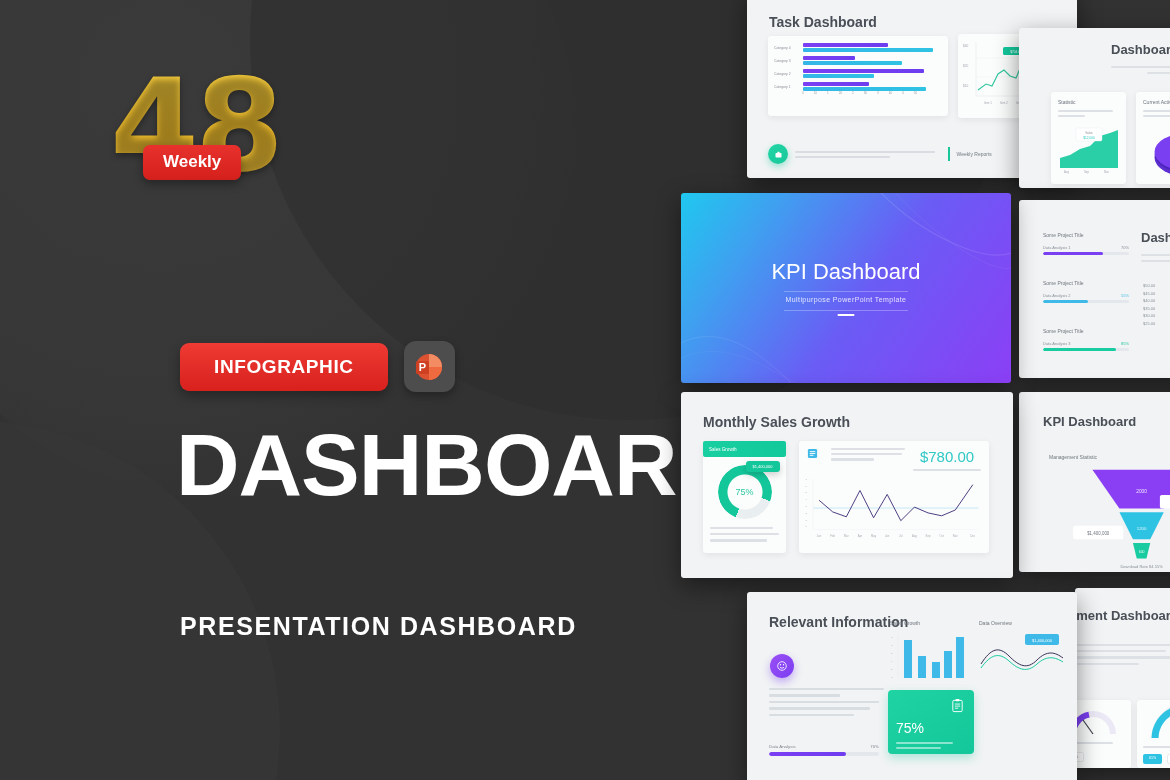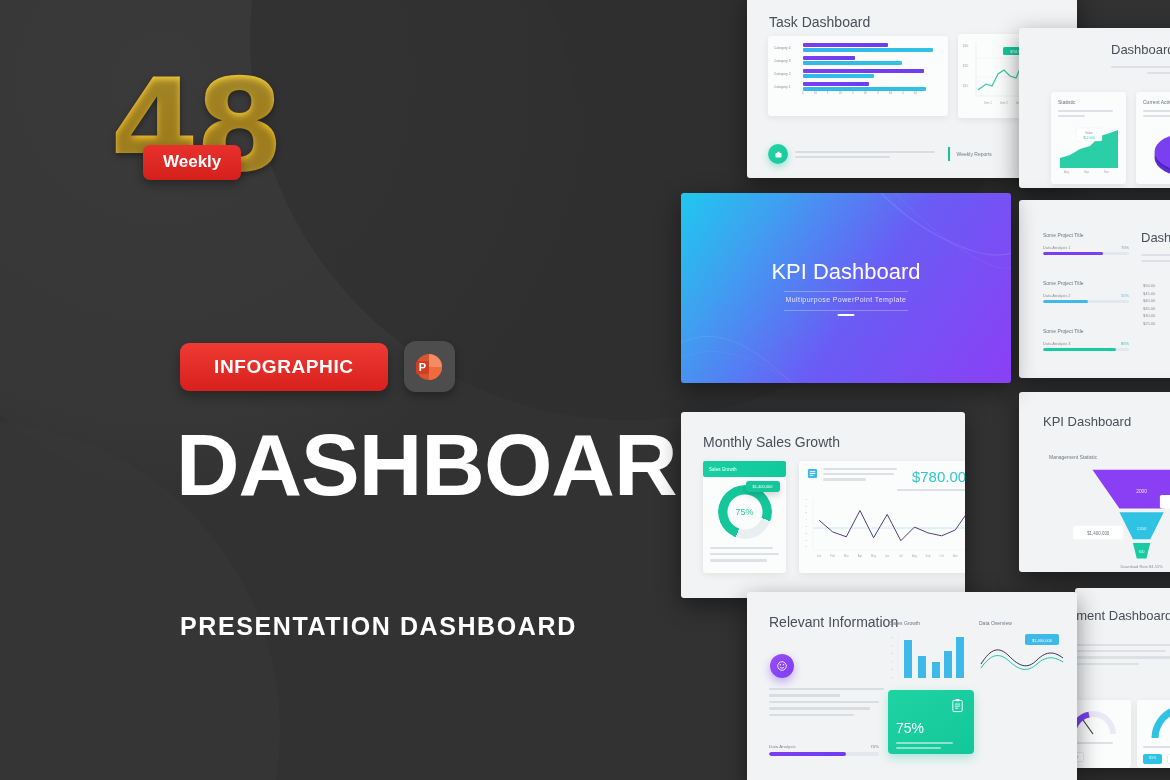--- a/index.html
+++ b/index.html
@@ -82,21 +82,21 @@
 
   
   .slide {
     position: absolute;
     background: #f1f3f4;
     border-radius: 3px;
     box-shadow: 0 8px 24px rgba(0,0,0,.45);
     overflow: hidden;
   }
   .slide-inner { position: absolute; inset: 0; padding: 10px 12px; }
-  .s-title { color: #4a4f57; font-weight: 400; }
+  .s-title { color: #4a4f57; font-weight: 700; }
   .card { background: #fbfcfc; border-radius: 3px; box-shadow: 0 2px 7px rgba(0,0,0,.07); }
 
   
   #slideTask { left: 747px; top: -12px; width: 330px; height: 190px; }
   #slideTask .s-title { position:absolute; left: 22px; top: 26px; font-size: 14px; }
   .task-chart { position: absolute; left: 21px; top: 48px; width: 180px; height: 80px; }
   .task-right { position: absolute; left: 211px; top: 46px; width: 92px; height: 84px; }
   .cat-label { font-size: 3.4px; color: #8b9099; width: 26px; }
   .bar { height: 4px; border-radius: 1px; }
   .bar-p { background: linear-gradient(90deg,#7b3ff2,#6d3df0); }
@@ -121,21 +121,21 @@
     left: 681px; top: 193px; width: 330px; height: 190px;
     background: linear-gradient(125deg, #1fc8ef 0%, #3fa0f0 22%, #6a5cf5 55%, #8b3ff5 100%);
   }
   .cover-title { position: absolute; left: 0; right: 0; top: 66px; text-align: center; color: #fff; font-size: 22px; font-weight: 400; }
   .cover-sub { position: absolute; left: 0; right: 0; top: 103px; text-align: center; color: rgba(255,255,255,.82); font-size: 7px; letter-spacing: .4px; }
   .cover-rule { position: absolute; left: 50%; transform: translateX(-50%); top: 98px; width: 124px; height: 1px; background: rgba(255,255,255,.28);}
   .cover-rule2 { position: absolute; left: 50%; transform: translateX(-50%); top: 117px; width: 124px; height: 1px; background: rgba(255,255,255,.28);}
   .cover-dash { position: absolute; left: 50%; transform: translateX(-50%); top: 121px; width: 17px; height: 2px; background: #fff; border-radius: 2px;}
 
   
-  #slideSales { left: 681px; top: 412px; width: 284px; height: 186px; }
+  #slideSales { left: 681px; top: 392px; width: 332px; height: 186px; }
   #slideSales .s-title { position: absolute; left: 22px; top: 22px; font-size: 14px; }
   .sales-left { position: absolute; left: 22px; top: 49px; width: 83px; height: 112px; }
   .sales-head { height: 16px; border-radius: 2px; background: linear-gradient(90deg,#17cfa0,#12c99b); display:flex; align-items:center; padding-left:6px;}
   .sales-head span { font-size: 4.6px; color: #fff; }
   .donut-wrap { position: relative; margin: 8px auto 0; width: 54px; height: 54px; }
   .donut {
     width: 54px; height: 54px; border-radius: 50%;
     background: conic-gradient(from 200deg, #14c79b 0turn 0.75turn, #e9eef0 0.75turn 1turn);
     -webkit-mask: radial-gradient(circle, transparent 17px, #000 18px);
             mask: radial-gradient(circle, transparent 17px, #000 18px);
@@ -477,21 +477,21 @@
           <div class="tooltip-pill" style="left:28px;top:-4px">$1,400,000</div>
         </div>
         <div style="padding:8px 7px 0 7px">
           <div class="tl" style="width:92%"></div>
           <div class="tl" style="width:100%;margin-top:4px"></div>
           <div class="tl" style="width:82%;margin-top:4px"></div>
         </div>
       </div>
 
       <div class="card sales-right">
-        <div style="display:flex;padding:7px 8px 0 8px;gap:0">
+        <div style="display:flex;padding:7px 8px 0 8px;gap:8px">
           <div style="width:16px">
             <svg width="11" height="11" viewBox="0 0 12 12" class="svg-ic">
               <rect x="1" y="1" width="10" height="10" rx="1.5" fill="#3fb9e8"></rect>
               <rect x="3" y="3.5" width="6" height="1" fill="#fff"></rect>
                 <rect x="3" y="5.5" width="6" height="1" fill="#fff"></rect>
                 <rect x="3" y="7.5" width="4" height="1" fill="#fff"></rect>
             </svg>
           </div>
           <div style="width:74px">
             <div class="tl" style="width:100%"></div>

